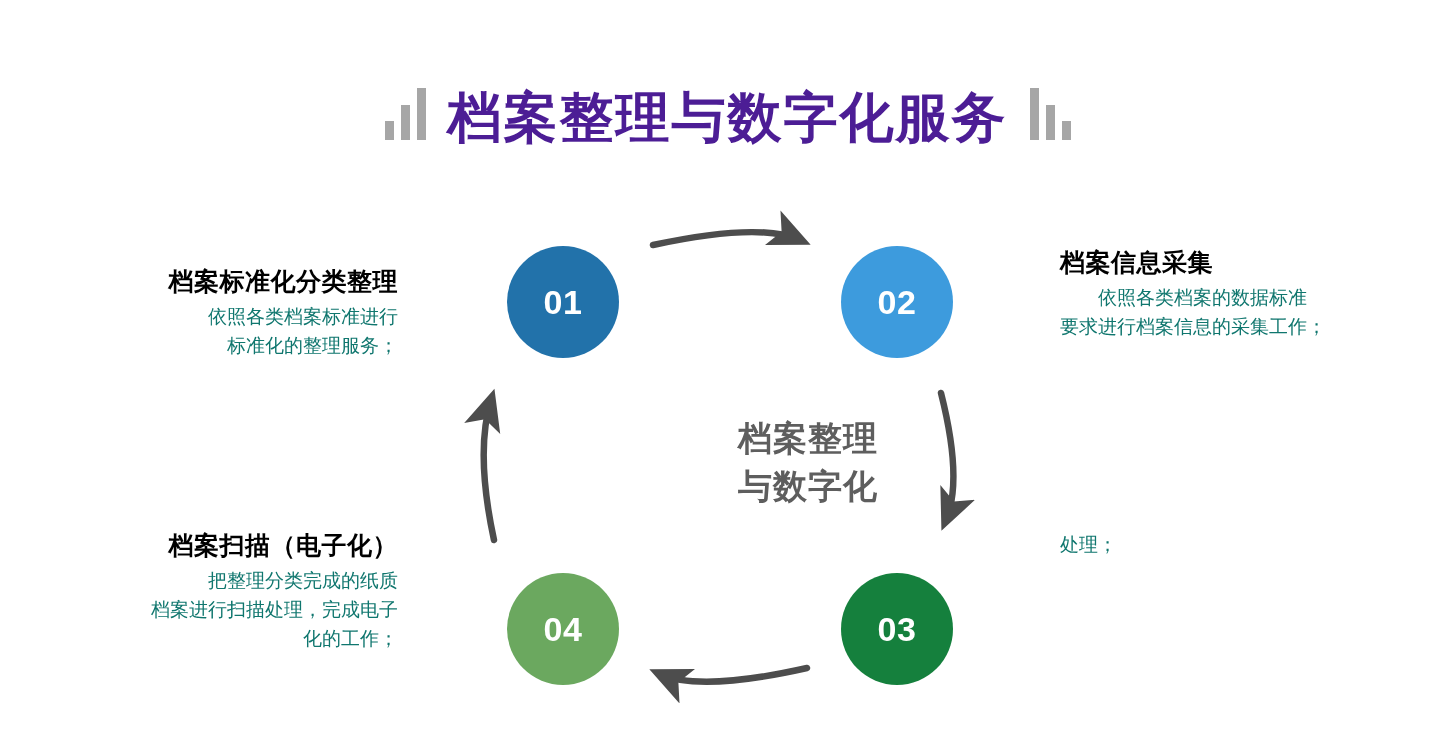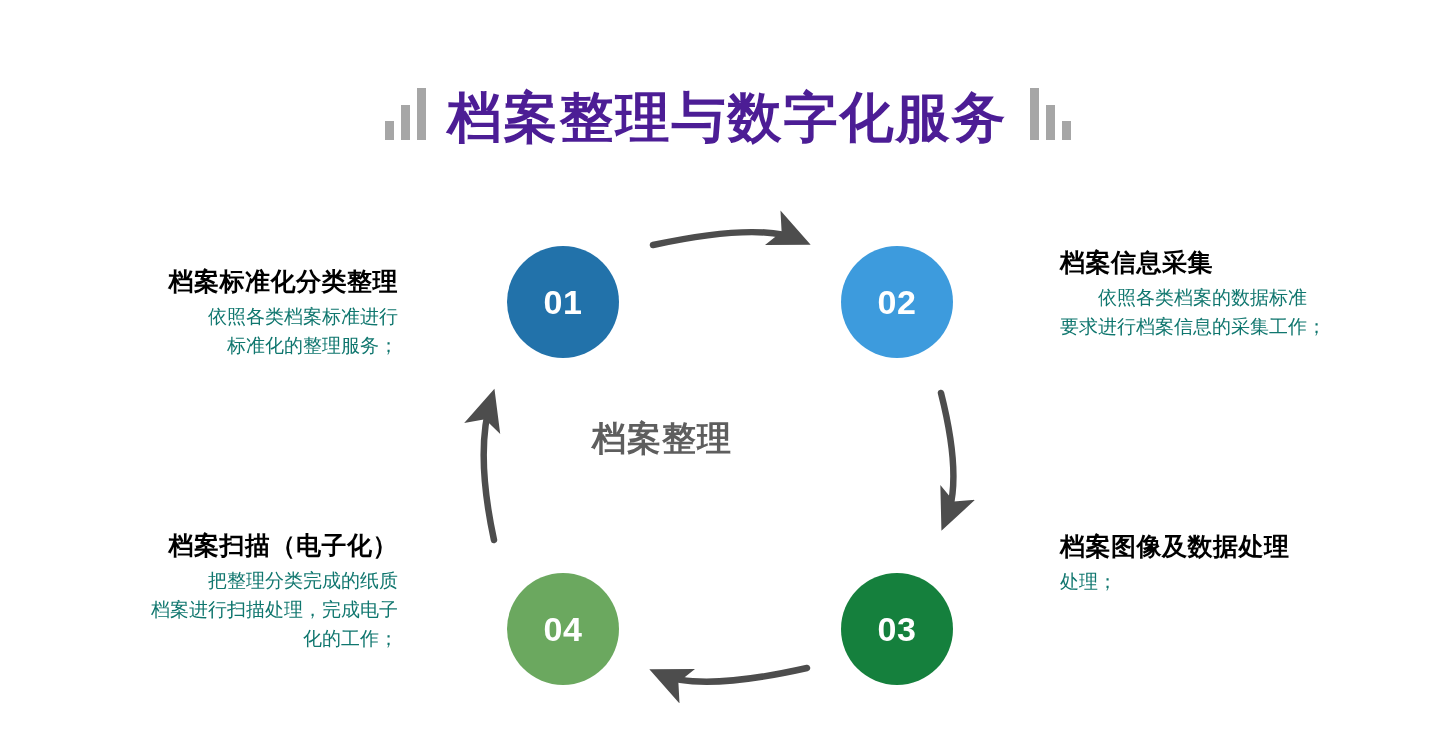--- a/index.html
+++ b/index.html
@@ -72,24 +72,24 @@
     letter-spacing: 0.5px;
   }
   #circle-01 { left: 507px; top: 246px; }
   #circle-02 { left: 841px; top: 246px; }
   #circle-03 { left: 841px; top: 573px; }
   #circle-04 { left: 507px; top: 573px; text-align: center; }
 
   
   .center-label {
     position: absolute;
-    left: 592px;
+    left: 574px;
     top: 414px;
     width: 304px;
-    text-align: left;
+    text-align: right;
     font-size: 34px;
     font-weight: bold;
     color: #5e5e5e;
     line-height: 1.42;
     letter-spacing: 1px;
   }
 
   
   .arrows {
     position: absolute;
@@ -163,36 +163,36 @@
   <path d="M494,540 Q475,452 491,400" fill="none" stroke="#4d4d4d" stroke-width="6.5" stroke-linecap="round" marker-end="url(#ah)"></path>
 </svg>
 
 <div class="circle" id="circle-01" style="background: rgb(34, 114, 170);">01</div>
 <div class="circle" id="circle-02" style="background: rgb(61, 155, 221);">02</div>
 <div class="circle" id="circle-03" style="background: #15803d;">03</div>
 <div class="circle" id="circle-04" style="background: rgb(107, 168, 95);">04</div>
 
 <div class="center-label">
   <div>档案整理</div>
+  <div>与数字化</div>
 </div>
 
 <div class="block left" id="block-01">
   <h3>档案标准化分类整理</h3>
   <p class="indent">依照各类档案标准进行</p>
   <p>标准化的整理服务；</p>
 </div>
 
 <div class="block right" id="block-02">
   <h3>档案信息采集</h3>
   <p class="indent">依照各类档案的数据标准</p>
   <p>要求进行档案信息的采集工作；</p>
 </div>
 
 <div class="block right" id="block-03">
-  <h3>档案图像及数据处理</h3>
   <p>处理；</p>
 </div>
 
 <div class="block left" id="block-04">
   <h3>档案扫描（电子化）</h3>
   <p class="indent">把整理分类完成的纸质</p>
   <p>档案进行扫描处理，完成电子</p>
   <p>化的工作；</p>
 </div>
 

